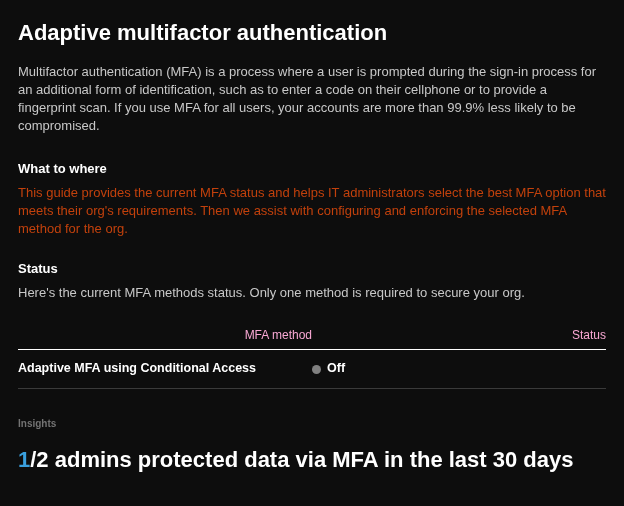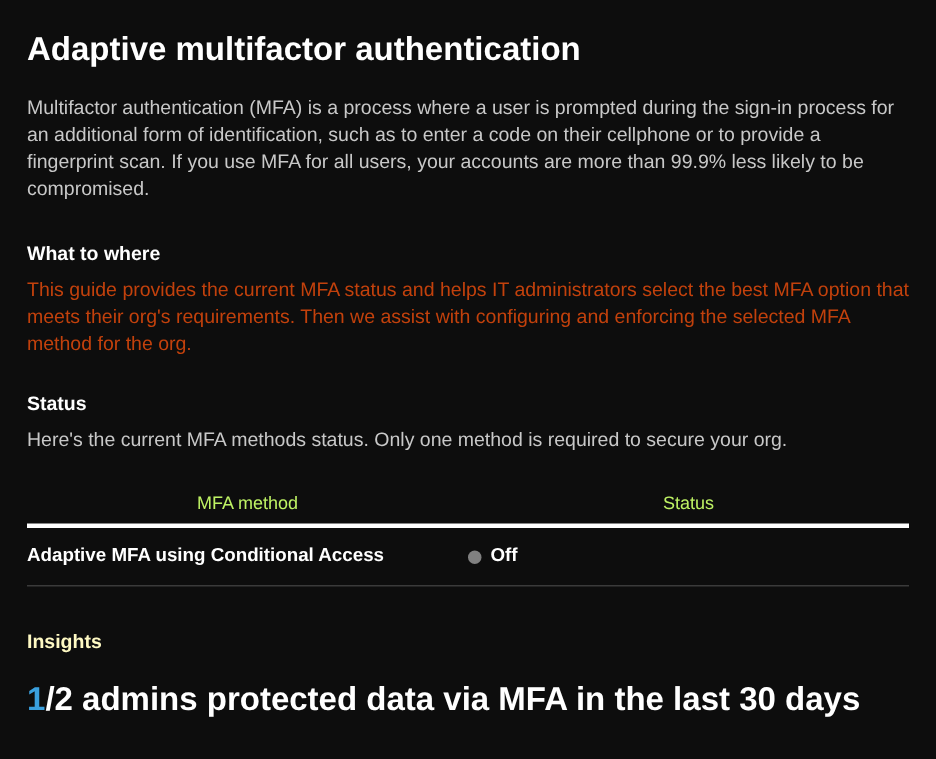--- a/index.html
+++ b/index.html
@@ -27,50 +27,50 @@
     font-size: 13px;
     margin-bottom: 6px;
   }
   .section-text { color: #c2410c; margin-bottom: 22px; }
   .status-desc { color: #c8c8c8; margin-bottom: 18px; }
   table.status-table {
     width: 100%;
     border-collapse: collapse;
   }
   table.status-table th {
-    text-align: center;
+    text-align: right;
     font-weight: 400;
-    color: #bef264;
+    color: #f9a8d4;
     font-size: 12px;
     padding: 6px 0;
   }
   table.status-table td {
     padding: 10px 0;
-    border-top: 3px solid #ffffff;
+    border-top: 1px solid #ffffff;
     color: #ffffff;
     font-weight: 600;
     font-size: 12.5px;
   }
   table.status-table tr:last-child td {
     border-bottom: 1px solid #3a3a3a;
   }
   .status-cell { font-weight: 400; color: #c8c8c8; }
   .status-dot {
     display: inline-block;
     width: 9px;
     height: 9px;
     border-radius: 50%;
     background: #808080;
     margin-right: 6px;
     vertical-align: middle;
   }
   .insights-label {
-    color: #fef9c3;
+    color: #737373;
     font-weight: 600;
-    font-size: 13px;
+    font-size: 10px;
     margin-top: 28px;
     margin-bottom: 14px;
   }
   .insight-line {
     color: #ffffff;
     font-size: 22px;
     font-weight: 700;
     margin-bottom: 4px;
   }
   .insight-line .numer {

